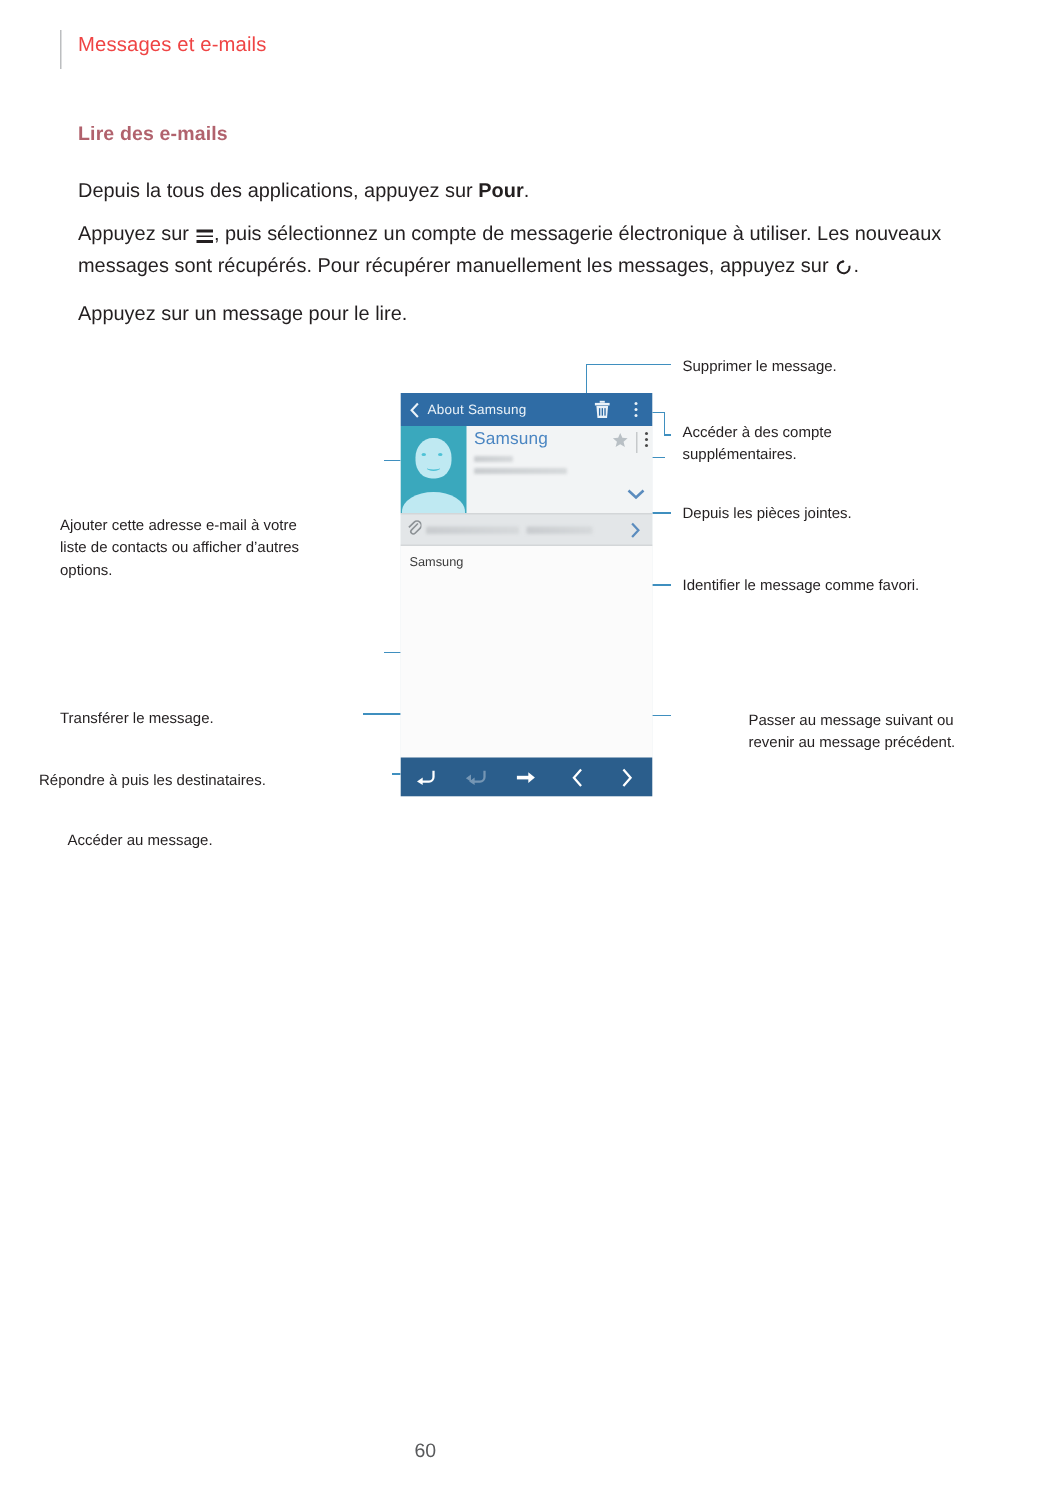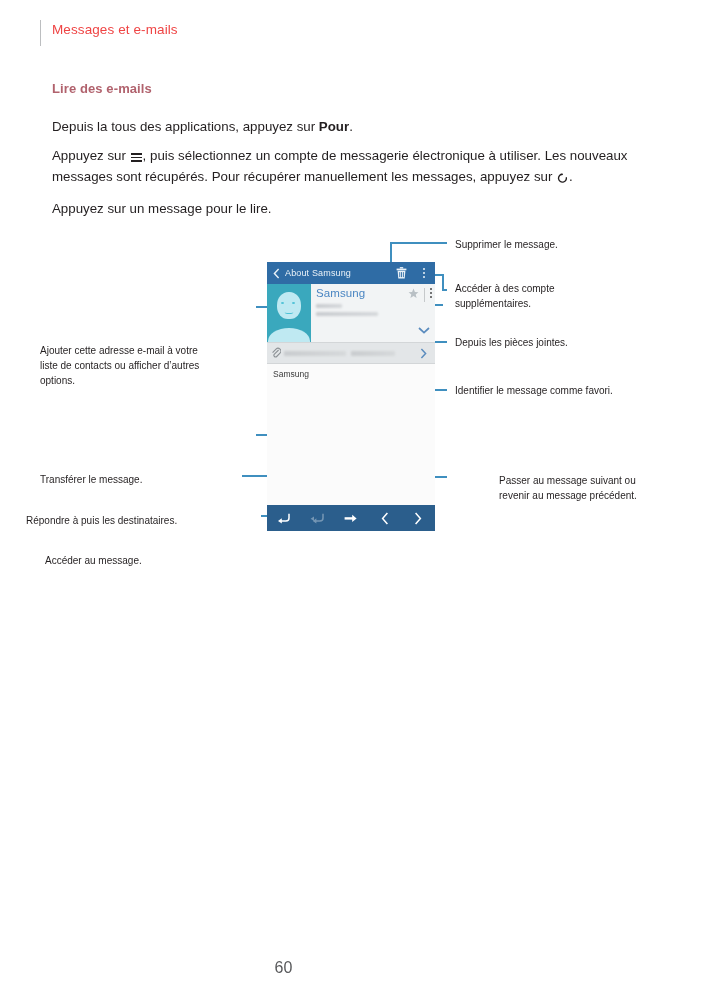--- a/index.html
+++ b/index.html
@@ -293,21 +293,21 @@
     pointer-events: none;
   }
 
   
   .folio {
     position: absolute;
     left: 0;
     top: 959px;
     width: 567px;
     text-align: center;
-    font-size: 16px;
+    font-size: 13px;
     color: #58595b;
   }
 </style>
 </head>
 <body>
 
 <div class="runhead-rule"></div>
 <div class="runhead">Messages et e-mails</div>
 
 <div class="sec-title">Lire des e-mails</div>

